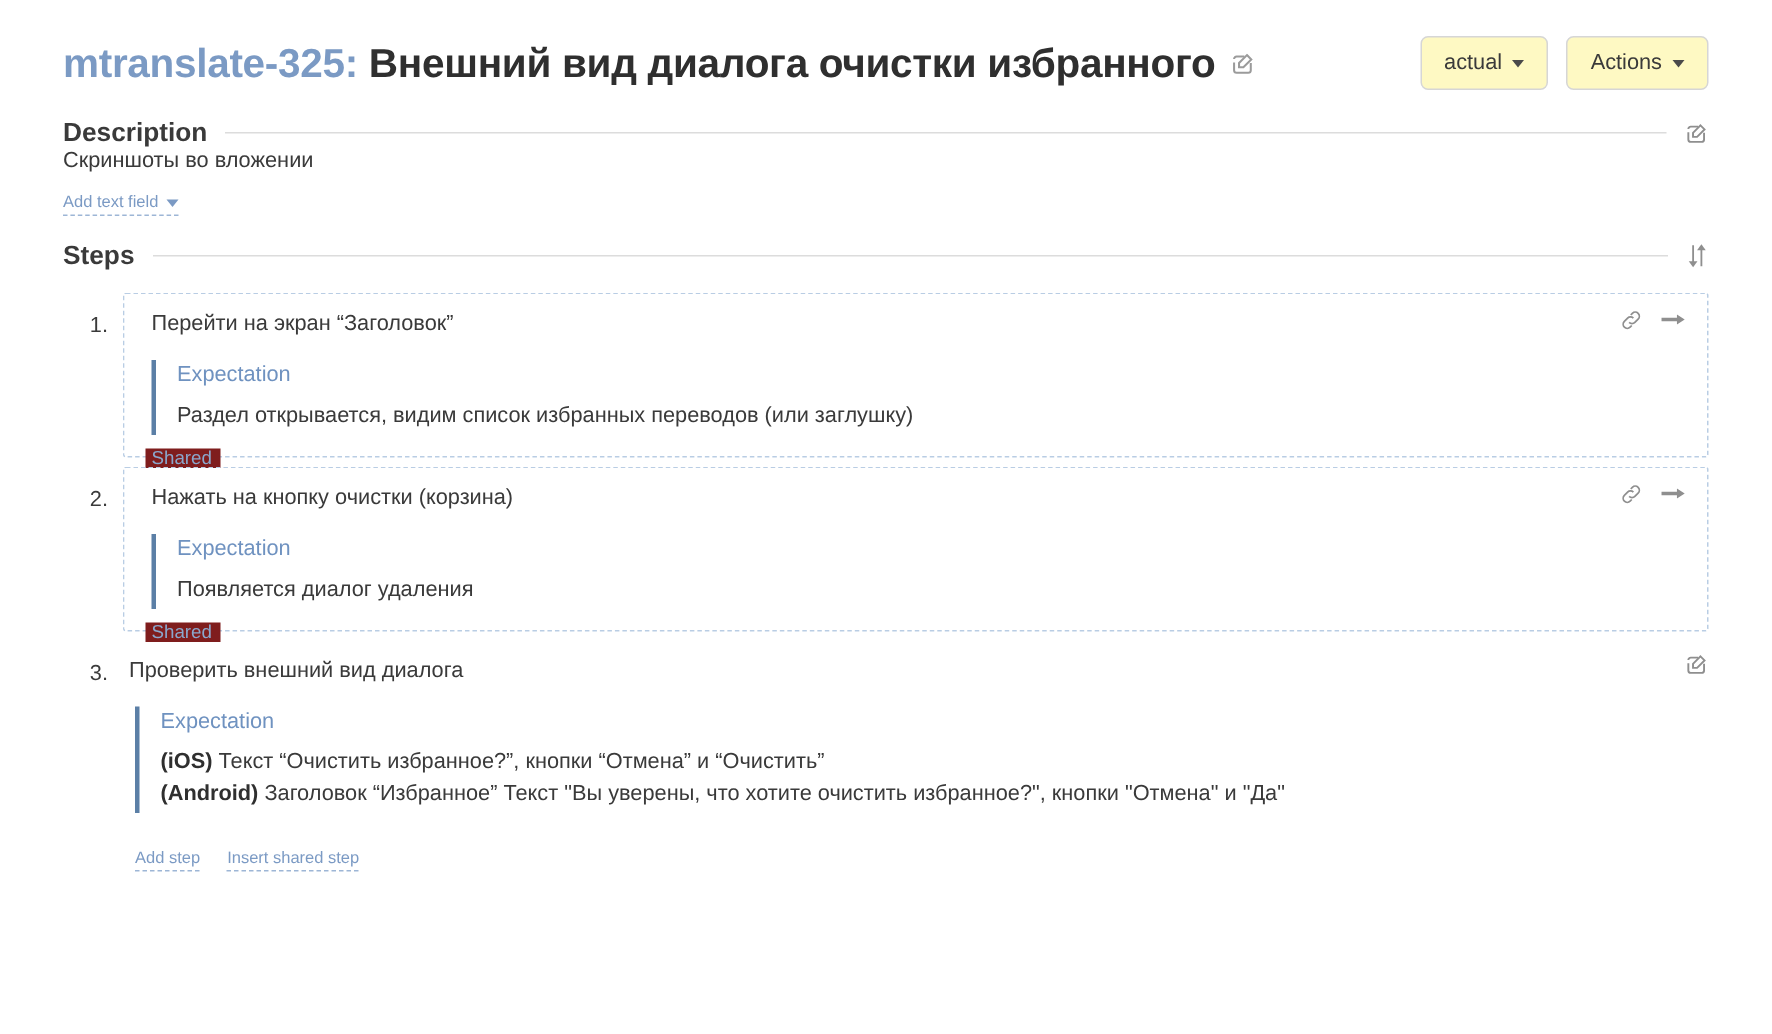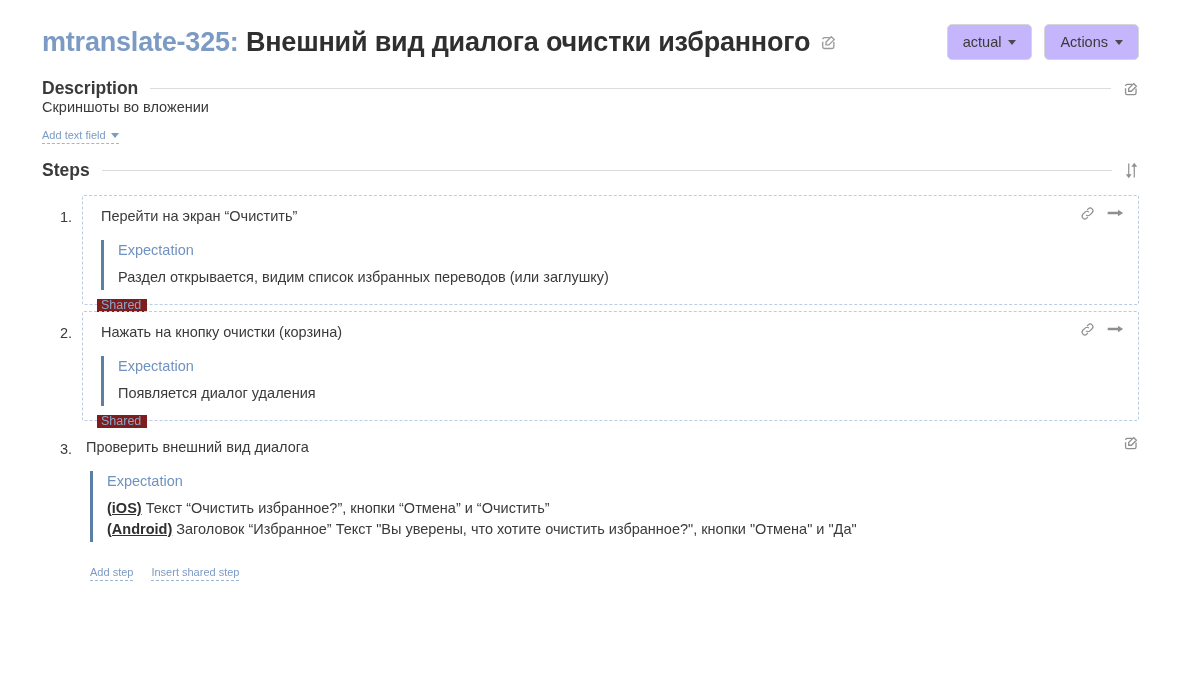--- a/index.html
+++ b/index.html
@@ -48,21 +48,21 @@
   }
   .spacer { flex: 1 1 auto; }
   .btn {
     display: inline-flex;
     align-items: center;
     justify-content: center;
     gap: 7px;
     height: 36px;
     padding: 0 15px;
     margin-left: 12px;
-    background: #c4b5fd;
+    background: #fef9c3;
     border: 1px solid #d6d6d6;
     border-radius: 5px;
     font-size: 14.5px;
     color: #3a3a3a;
     cursor: pointer;
     white-space: nowrap;
   }
   .caret {
     width: 0; height: 0;
     border-left: 4.5px solid transparent;
@@ -161,21 +161,21 @@
   .expect-label {
     font-size: 14.5px;
     color: #6f92c0;
     margin-bottom: 9px;
   }
   .expect-text {
     font-size: 14.5px;
     color: #3a3a3a;
     line-height: 1.45;
   }
-  .expect-text b { font-weight: bold; color: #2f2f2f; text-decoration: underline; }
+  .expect-text b { font-weight: bold; color: #2f2f2f; }
 
   .shared-tag {
     position: absolute;
     left: 14px;
     bottom: -8px;
     background: #7f1d1d;
     padding: 0 6px 0 4px;
     font-size: 12.5px;
     color: #8aa7cc;
     line-height: 1;
@@ -265,21 +265,21 @@
         <path d="M10.95 0.8l3.1 4.3h-6.2z"></path>
       </svg>
     </span>
   </div>
 
   <div class="steps">
 
     <div class="step">
       <div class="step-num">1.</div>
       <div class="step-body shared">
-        <div class="step-action">Перейти на экран “Очистить”</div>
+        <div class="step-action">Перейти на экран “Заголовок”</div>
         <div class="expect-block">
           <div class="expect-label">Expectation</div>
           <div class="expect-text">Раздел открывается, видим список избранных переводов (или заглушку)</div>
         </div>
         <div class="shared-tag">Shared</div>
         <div class="step-icons">
           <span>
             <svg width="15" height="15" viewBox="0 0 18 18" fill="none" stroke="currentColor" stroke-width="1.4">
               <path d="M7.3 10.7a3.2 3.2 0 0 0 4.6 0l2.6-2.6a3.2 3.2 0 0 0-4.6-4.6L8.6 4.8"></path>
               <path d="M10.7 7.3a3.2 3.2 0 0 0-4.6 0l-2.6 2.6a3.2 3.2 0 0 0 4.6 4.6l1.3-1.3"></path>

